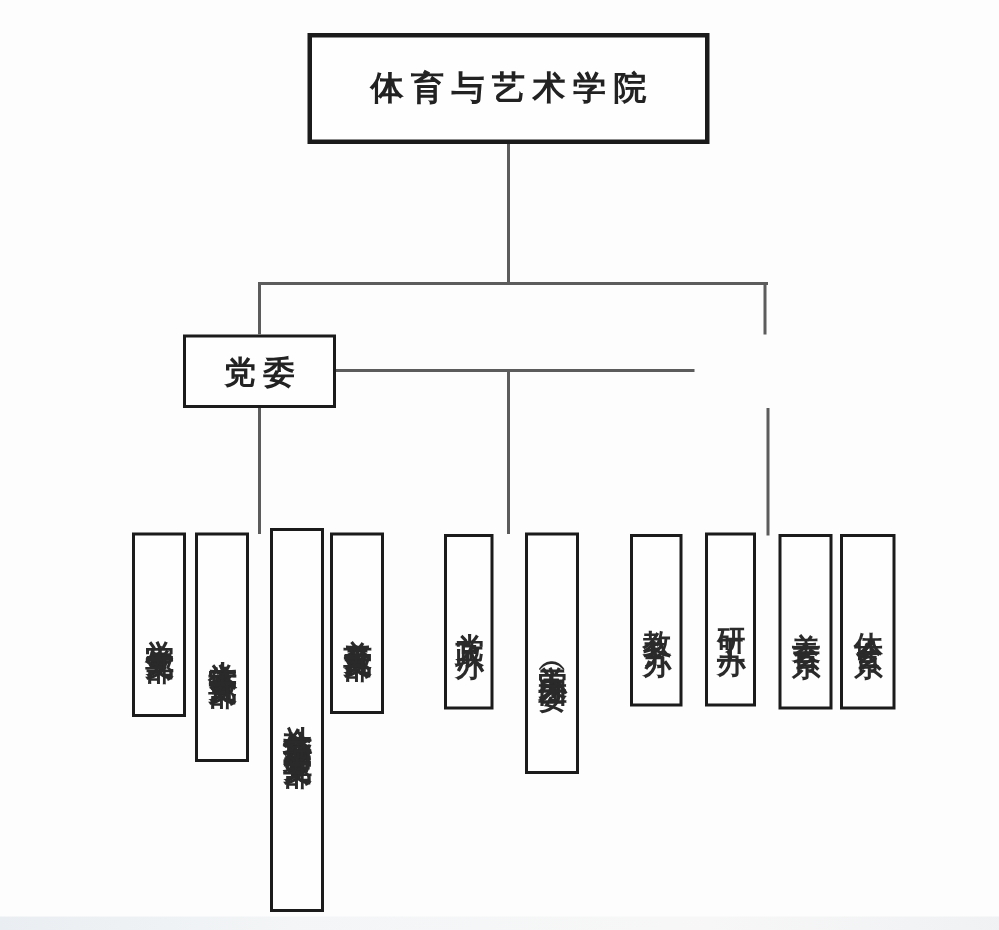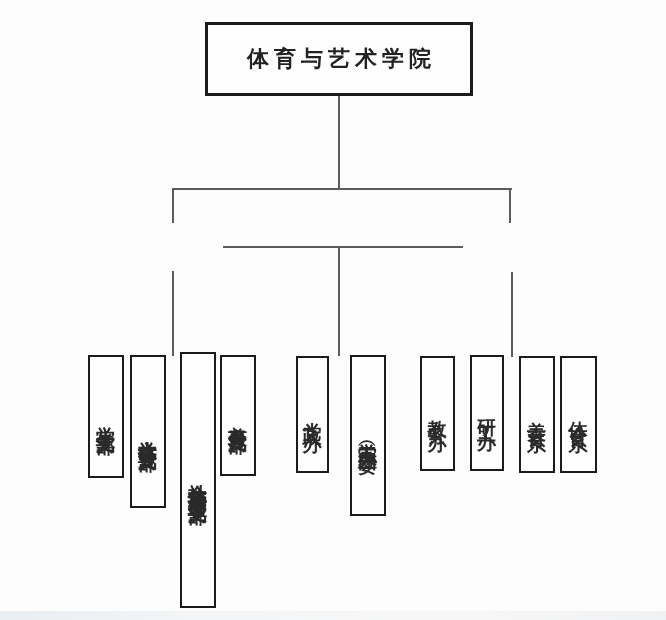--- a/index.html
+++ b/index.html
@@ -63,20 +63,23 @@
   <div class="line" style="left:509px;top:188px;width:2px;height:35px;"></div>
   <div class="line" style="left:223px;top:246px;width:240px;height:2px;"></div>
   <div class="line" style="left:338px;top:246px;width:2px;height:110px;"></div>
   <div class="line" style="left:172px;top:271px;width:2px;height:85px;"></div>
   <div class="line" style="left:511px;top:272px;width:2px;height:85px;"></div>
 
   <div class="box hbox" style="left:205px;top:22px;width:268px;height:74px;font-size:22px;">
     <span>体育与艺术学院</span>
   </div>
 
+  <div class="box hbox" style="left:122px;top:223px;width:102px;height:49px;font-size:21px;border-width:2.5px;">
+    <span>党委</span>
+  </div>
 
   <div class="box vbox" style="left:88px;top:355px;width:36px;height:123px;">
     <span>学生党支部</span>
   </div>
 
   <div class="box vbox" style="left:130px;top:355px;width:36px;height:153px;">
     <span>大学体育党支部</span>
   </div>
 
   <div class="box vbox" style="left:180px;top:352px;width:36px;height:256px;">

